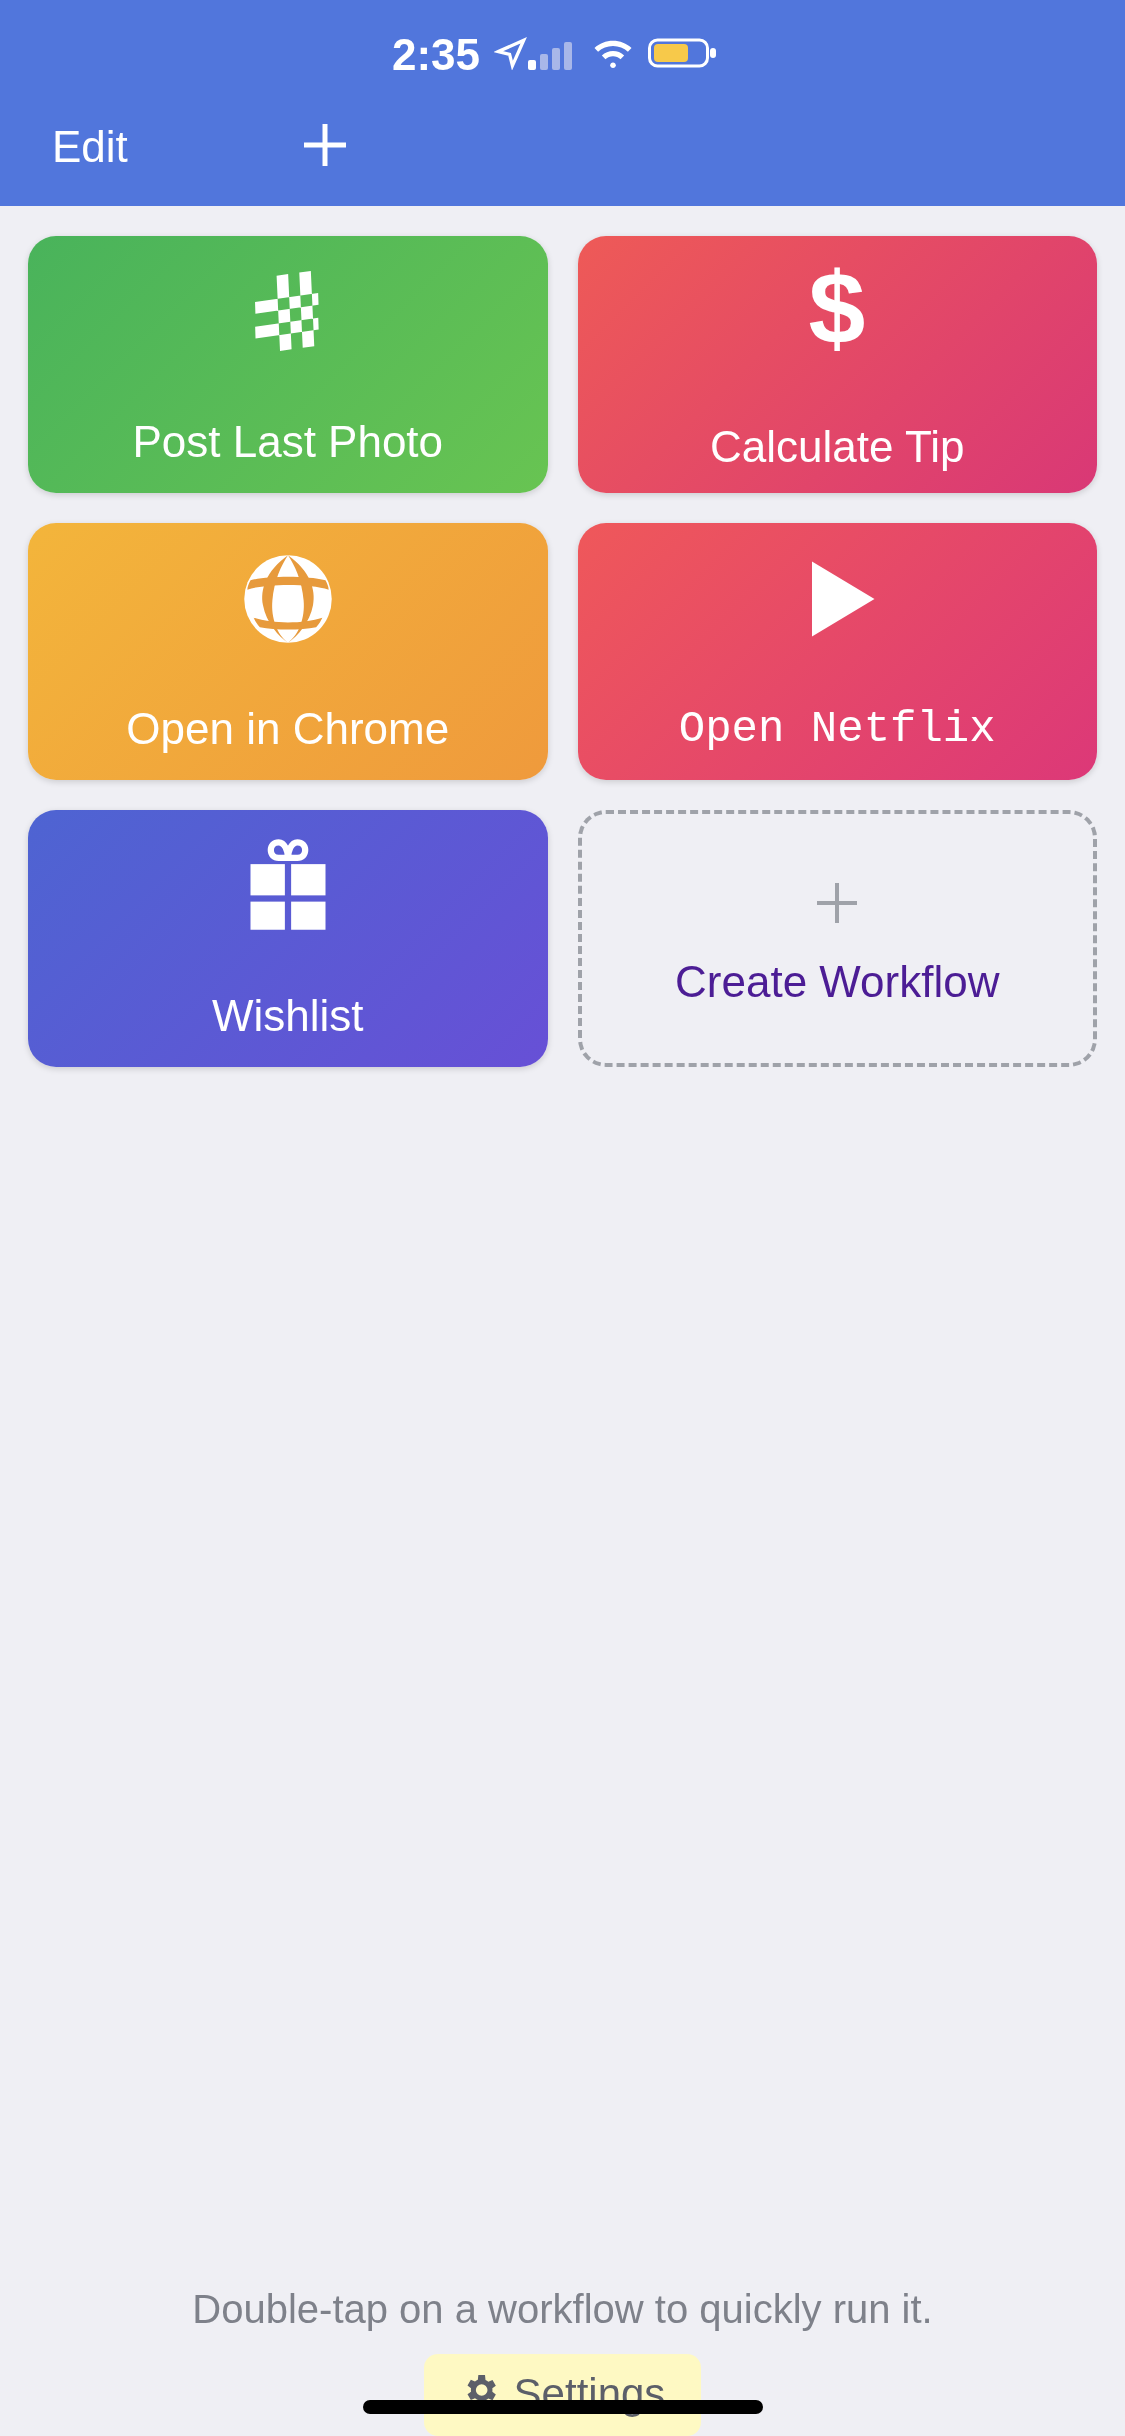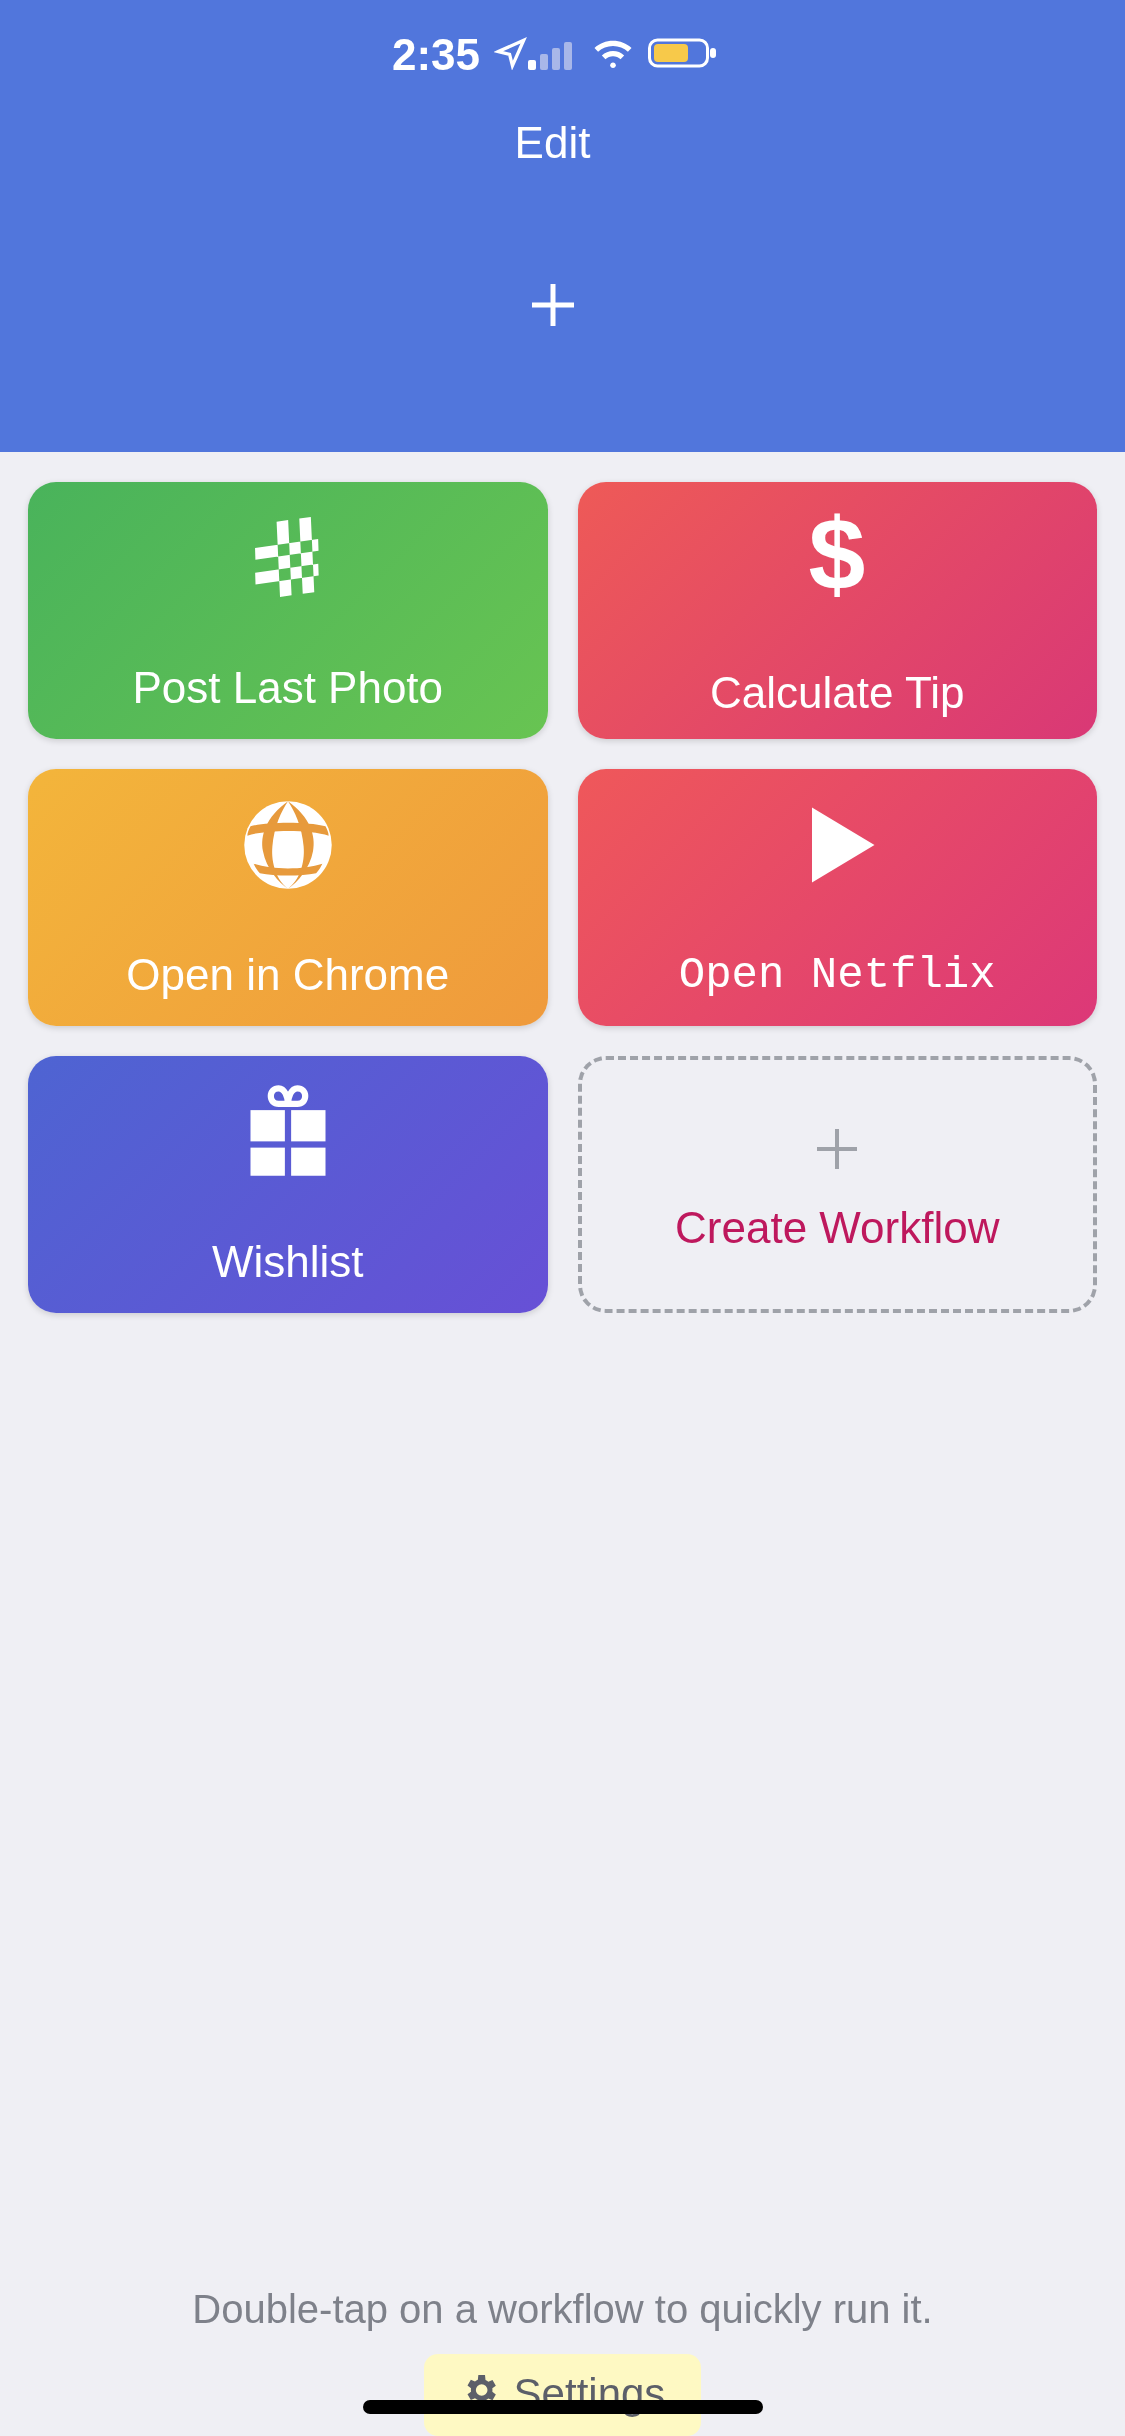--- a/index.html
+++ b/index.html
@@ -23,24 +23,23 @@
     align-items: center;
     padding: 12px 53px 10px 40px;
     font-size: 44px;
     font-weight: 600;
   }
   .status-left { display: flex; align-items: center; gap: 14px; }
   .status-right { display: flex; align-items: center; gap: 12px; }
 
   .nav-bar {
     display: flex;
-    align-items: center;
-    padding: 28px 38px 34px 18px;
+    align-items: flex-end;
+    padding: 28px 38px 34px 52px;
     gap: 20px;
-    flex-direction: column;
   }
   .nav-left, .nav-right { flex: 0 0 140px; display: flex; }
   .nav-right { justify-content: flex-end; }
   .nav-center { flex: 1; display: flex; justify-content: center; }
 
   .edit-btn { color: #fff; font-size: 44px; font-weight: 400; }
 
   .segmented {
     display: flex;
     border: 2px solid #fff;
@@ -99,21 +98,21 @@
     height: 257px;
     border: 4px dashed #9fa2a9;
     border-radius: 28px;
     background: transparent;
     display: flex;
     flex-direction: column;
     align-items: center;
     justify-content: center;
     gap: 18px;
   }
-  .tile-create-label { color: #be185d; font-size: 44px; }
+  .tile-create-label { color: #4c1d95; font-size: 44px; }
 
   
   .footer {
     position: absolute;
     bottom: 0;
     left: 0;
     right: 0;
     display: flex;
     flex-direction: column;
     align-items: center;

